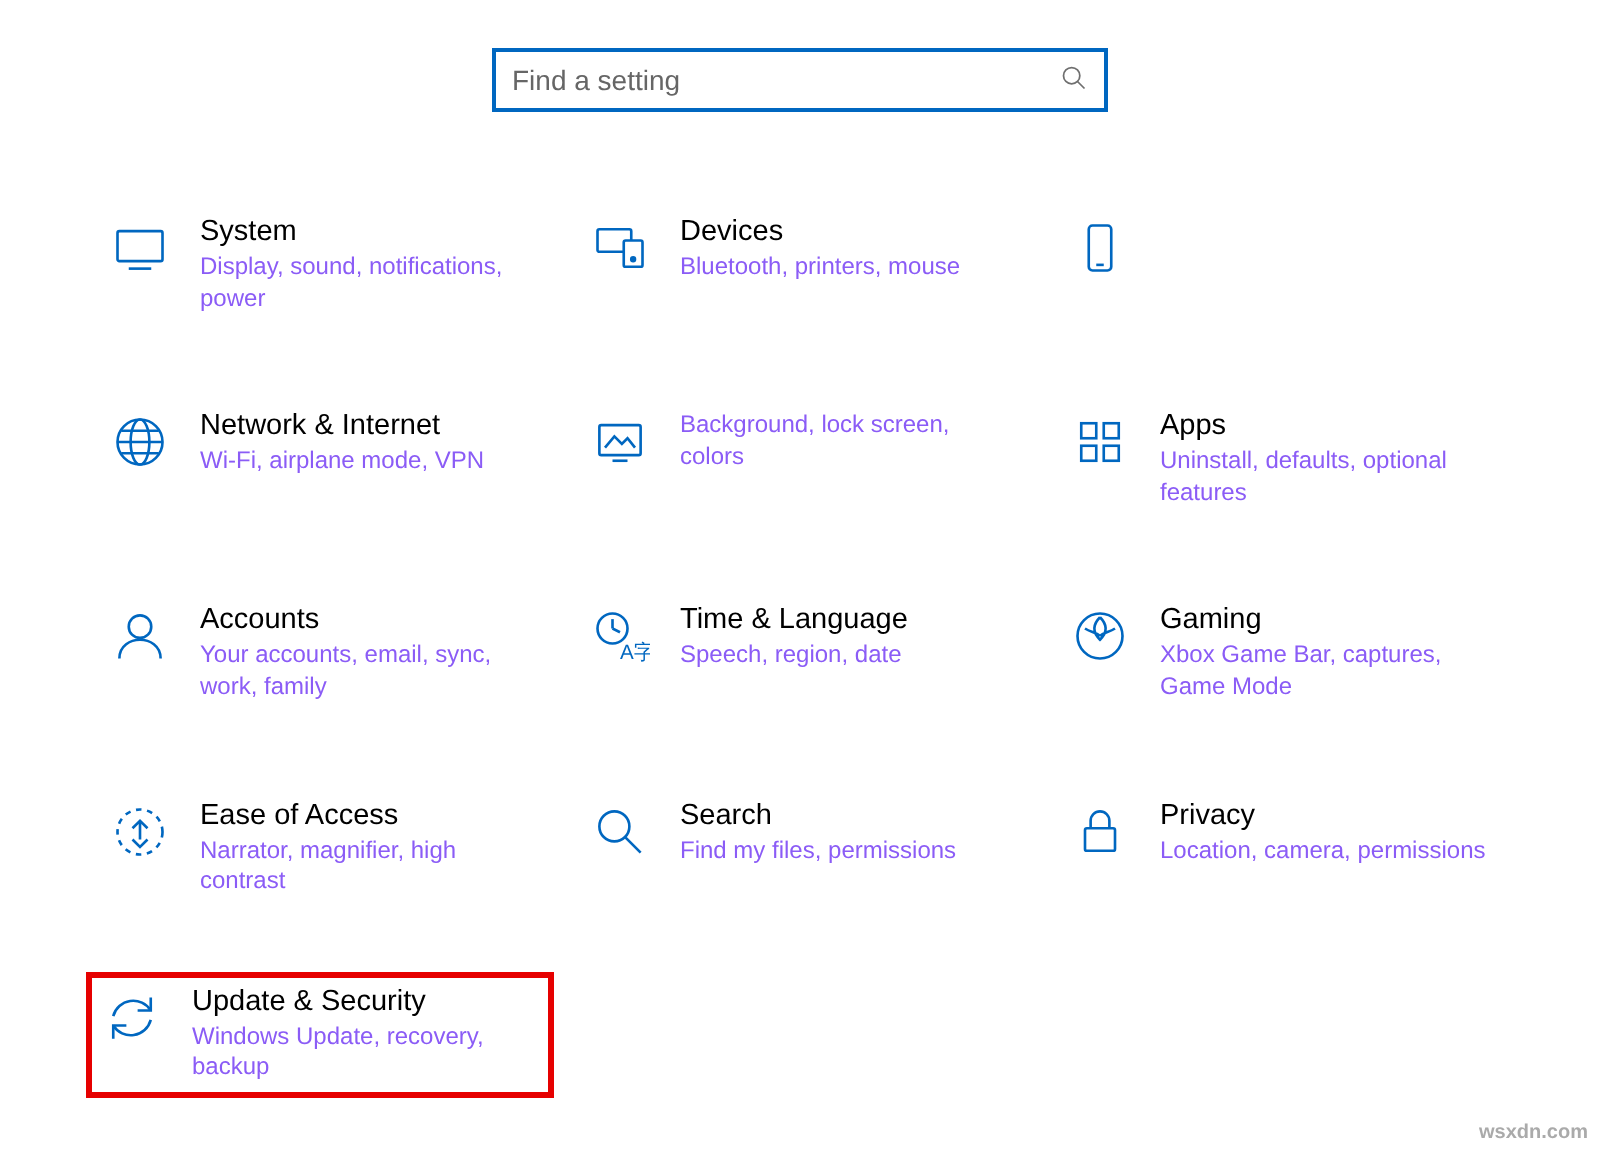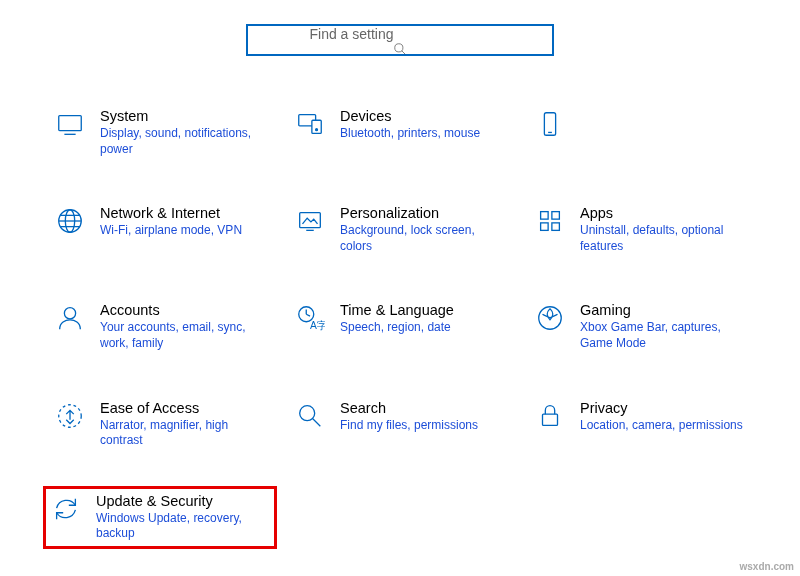--- a/index.html
+++ b/index.html
@@ -15,21 +15,20 @@
 .container { padding: 24px 50px 10px 50px; }
 .search-row { display: flex; justify-content: center; margin-bottom: 48px; }
 .search-box {
   width: 308px;
   height: 32px;
   border: 2px solid #0067c0;
   display: flex;
   align-items: center;
   padding: 0 8px;
   background: #fff;
-  flex-direction: column;
 }
 .search-box input {
   flex: 1;
   border: none;
   outline: none;
   font-size: 14px;
   font-family: inherit;
   color: #555;
 }
 .search-box input::placeholder { color: #666; }
@@ -55,21 +54,21 @@
 .ico {
   width: 32px; height: 32px;
   flex-shrink: 0;
   color: #a21caf;
   display: flex;
   align-items: center; justify-content: center;
 }
 .ico svg { width: 30px; height: 30px; stroke: #0067c0; fill: none; stroke-width: 1.4; }
 .txt { flex: 1; }
 .title { font-size: 14.5px; color: #000; margin-bottom: 2px; font-weight: 400; }
-.desc { font-size: 12px; color: #1d4ed8; line-height: 1.3; }
+.desc { font-size: 12px; color: #8b5cf6; line-height: 1.3; }
 .watermark {
   position: fixed; bottom: 4px; right: 6px;
   font-size: 10px; color: #aaa; font-weight: bold;
 }
 </style>
 </head>
 <body>
 
 <div class="container">
   <div class="search-row">
@@ -140,21 +139,20 @@
 
     <div class="tile">
       <div class="ico">
         <svg viewBox="0 0 32 32">
             <rect x="5" y="7" width="22" height="16" rx="1"></rect>
             <path d="M8 19 l5 -6 l4 4 l3 -3 l4 5"></path>
             <line x1="12" y1="26" x2="20" y2="26"></line>
           </svg>
       </div>
       <div class="txt">
-        <div class="title">Personalization</div>
         <div class="desc">Background, lock screen, colors</div>
       </div>
     </div>
 
     <div class="tile">
       <div class="ico">
         <svg viewBox="0 0 32 32">
             <rect x="6" y="6" width="8" height="8"></rect>
             <rect x="18" y="6" width="8" height="8"></rect>
             <rect x="6" y="18" width="8" height="8"></rect>

